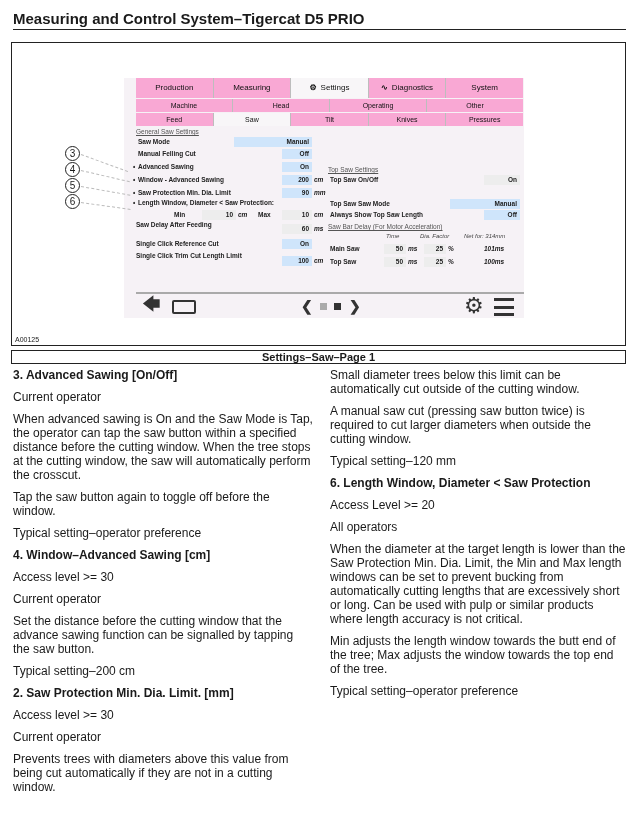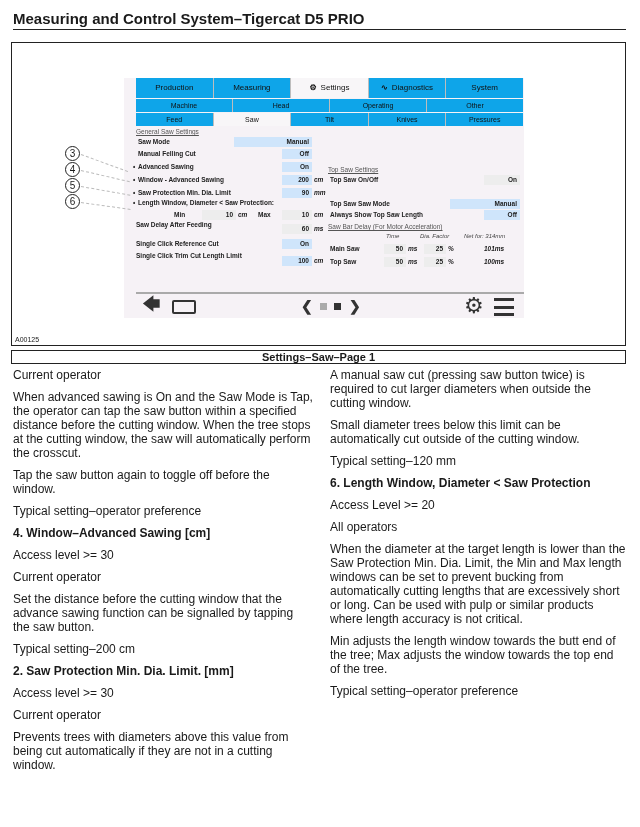--- a/index.html
+++ b/index.html
@@ -4,21 +4,21 @@
 <style>
   * { box-sizing: border-box; margin: 0; padding: 0; }
   body { width: 640px; height: 827px; background: #fff; font-family: "Liberation Sans", sans-serif; color: #1a1a1a; position: relative; overflow: hidden; }
   .hdr { position: absolute; left: 13px; right: 14px; top: 8px; height: 22px; display: flex; justify-content: space-between; align-items: center; border-bottom: 1px solid #222; font-weight: bold; font-size: 15px; }
   .fig { position: absolute; left: 11px; top: 42px; width: 615px; height: 304px; border: 1.5px solid #222; }
   .fig-id { position: absolute; left: 3px; bottom: 2px; font-size: 7px; }
   .caption { position: absolute; left: 11px; top: 350px; width: 615px; height: 14px; border: 1px solid #222; text-align: center; font-weight: bold; font-size: 11px; line-height: 12px; }
   
   .screen { position: absolute; left: 112px; top: 35px; width: 400px; height: 240px; background: #f6f2f6; font-size: 7px; }
   .tabrow { display: flex; gap: 1px; background: #bdbdbd; margin: 0 0 1px 12px; width: 387px; }
-  .tabrow div { flex: 1; background: #0ea5e9; text-align: center; color: #111; }
+  .tabrow div { flex: 1; background: #f9a8d4; text-align: center; color: #111; }
   .tabrow div.sel { background: #f8f6f8; }
   .r1 { height: 20px; margin-top: 0; }
   .r1 div { line-height: 20px; font-size: 8px; }
   .r2 div, .r3 div { height: 13px; line-height: 13px; }
   .icon-inline { display: inline-block; margin-right: 4px; font-weight: bold; }
   .body { position: relative; height: 160px; margin-left: 12px; }
   .lbl { position: absolute; font-weight: bold; font-size: 6.5px; color: #222; white-space: nowrap; }
   .sec { position: absolute; font-size: 6.5px; color: #555; text-decoration: underline; white-space: nowrap; }
   .val { position: absolute; height: 10px; line-height: 10px; text-align: right; padding-right: 3px; font-weight: bold; font-size: 6.5px; }
   .blue { background: #cfe5fb; }
@@ -143,38 +143,39 @@
   <div class="leader" style="left:69px;top:127px;width:50px;transform:rotate(13deg)"></div>
   <div class="leader" style="left:69px;top:143px;width:50px;transform:rotate(10deg)"></div>
   <div class="leader" style="left:69px;top:159px;width:50px;transform:rotate(8deg)"></div>
 
   <div class="fig-id">A00125</div>
 </div>
 
 <div class="caption">Settings–Saw–Page 1</div>
 
 <div class="col left">
+  <h3>3. Advanced Sawing [On/Off]</h3>
   <p>Current operator</p>
   <p>When advanced sawing is On and the Saw Mode is Tap, the operator can tap the saw button within a specified distance before the cutting window. When the tree stops at the cutting window, the saw will automatically perform the crosscut.</p>
   <p>Tap the saw button again to toggle off before the window.</p>
   <p>Typical setting–operator preference</p>
   <h3>4. Window–Advanced Sawing [cm]</h3>
   <p>Access level &gt;= 30</p>
   <p>Current operator</p>
   <p>Set the distance before the cutting window that the advance sawing function can be signalled by tapping the saw button.</p>
   <p>Typical setting–200 cm</p>
   <h3>2. Saw Protection Min. Dia. Limit. [mm]</h3>
   <p>Access level &gt;= 30</p>
   <p>Current operator</p>
   <p>Prevents trees with diameters above this value from being cut automatically if they are not in a cutting window.</p>
 </div>
 
 <div class="col right">
+  <p>Small diameter trees below this limit can be automatically cut outside of the cutting window.</p>
   <p>A manual saw cut (pressing saw button twice) is required to cut larger diameters when outside the cutting window.</p>
-  <p>Small diameter trees below this limit can be automatically cut outside of the cutting window.</p>
   <p>Typical setting–120 mm</p>
   <h3>6. Length Window, Diameter &lt; Saw Protection</h3>
   <p>Access Level &gt;= 20</p>
   <p>All operators</p>
   <p>When the diameter at the target length is lower than the Saw Protection Min. Dia. Limit, the Min and Max length windows can be set to prevent bucking from automatically cutting lengths that are excessively short or long. Can be used with pulp or similar products where length accuracy is not critical.</p>
   <p>Min adjusts the length window towards the butt end of the tree; Max adjusts the window towards the top end of the tree.</p>
   <p>Typical setting–operator preference</p>
 </div>
 
 </body></html>

